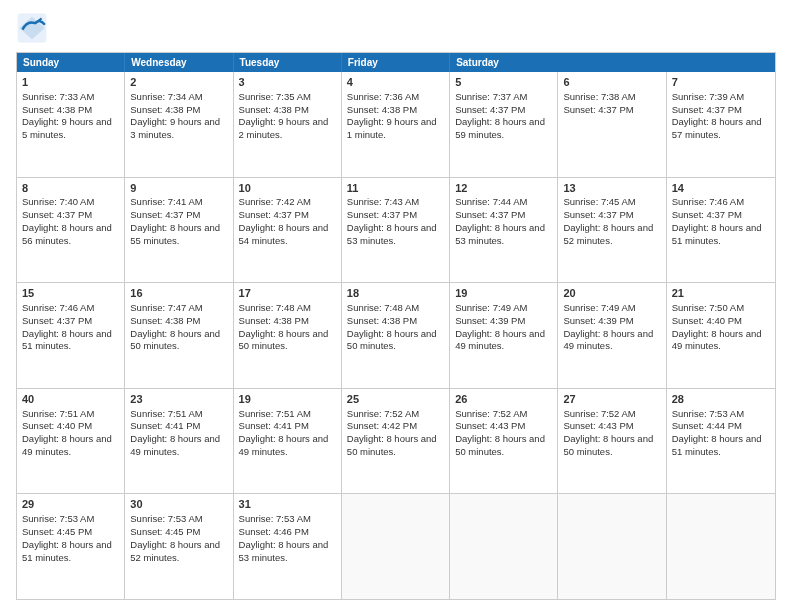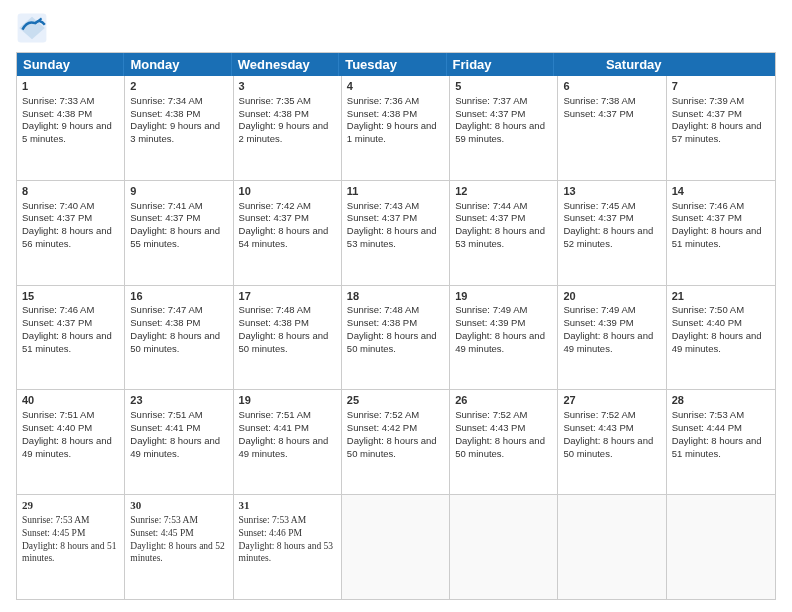--- a/index.html
+++ b/index.html
@@ -60,39 +60,39 @@
       flex-direction: column;
       border: 1px solid #ccc;
     }
     .calendar-header {
       display: grid;
       grid-template-columns: repeat(7, 1fr);
       background: #1a6fb5;
     }
     .day-header {
       color: #fff;
-      font-size: 13px;
+      font-size: 10px;
       font-weight: bold;
       padding: 4px 6px;
       text-align: left;
       border-right: 1px solid #2a7fc5;
     }
-    .day-header:last-child { border-right: none; margin-left: 46px; }
+    .day-header:last-child { border-right: none; }
     .calendar-body {
       display: flex;
       flex-direction: column;
       flex: 1;
     }
     .calendar-row {
       display: grid;
       grid-template-columns: repeat(7, 1fr);
       flex: 1;
       border-bottom: 1px solid #ccc;
     }
-    .calendar-row:last-child { border-bottom: none; font-family: Liberation Serif, serif; }
+    .calendar-row:last-child { border-bottom: none; }
     .calendar-cell {
       border-right: 1px solid #ccc;
       padding: 3px 5px;
       font-size: 9.5px;
       color: #333;
       line-height: 1.35;
       vertical-align: top;
       background: #fff;
     }
     .calendar-cell:last-child { border-right: none; }
@@ -123,21 +123,20 @@
     </div>
     <div class="title-block">
       <div class="main-title"></div>
       <div class="subtitle"></div>
     </div>
   </div>
 
   <div class="calendar">
     <div class="calendar-header">
     <div class="day-header">Sunday</div>
-        <div class="day-header">Monday</div>
         <div class="day-header">Wednesday</div>
         <div class="day-header">Tuesday</div>
         <div class="day-header">Friday</div>
         <div class="day-header">Saturday</div>
       </div>
     <div class="calendar-body">
     <div class="calendar-row">
           <div class="calendar-cell"><span class="cell-day">1</span><span>Sunrise: 7:33 AM</span><br><span>Sunset: 4:38 PM</span><br><span>Daylight: 9 hours and 5 minutes.</span></div>
           <div class="calendar-cell"><span class="cell-day">2</span><span>Sunrise: 7:34 AM</span><br><span>Sunset: 4:38 PM</span><br><span>Daylight: 9 hours and 3 minutes.</span></div>
           <div class="calendar-cell"><span class="cell-day">3</span><span>Sunrise: 7:35 AM</span><br><span>Sunset: 4:38 PM</span><br><span>Daylight: 9 hours and 2 minutes.</span></div>

